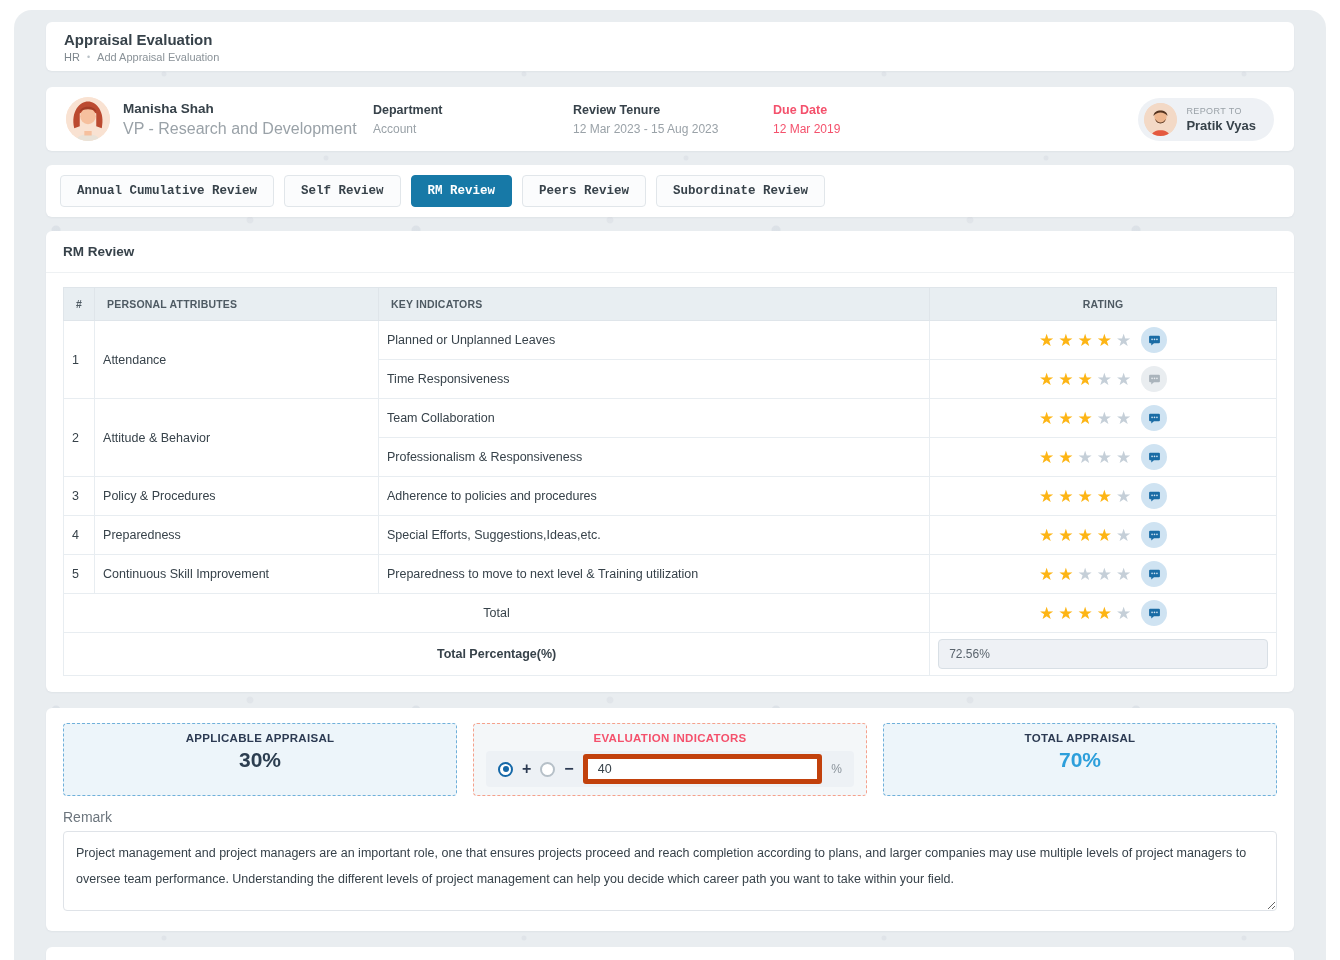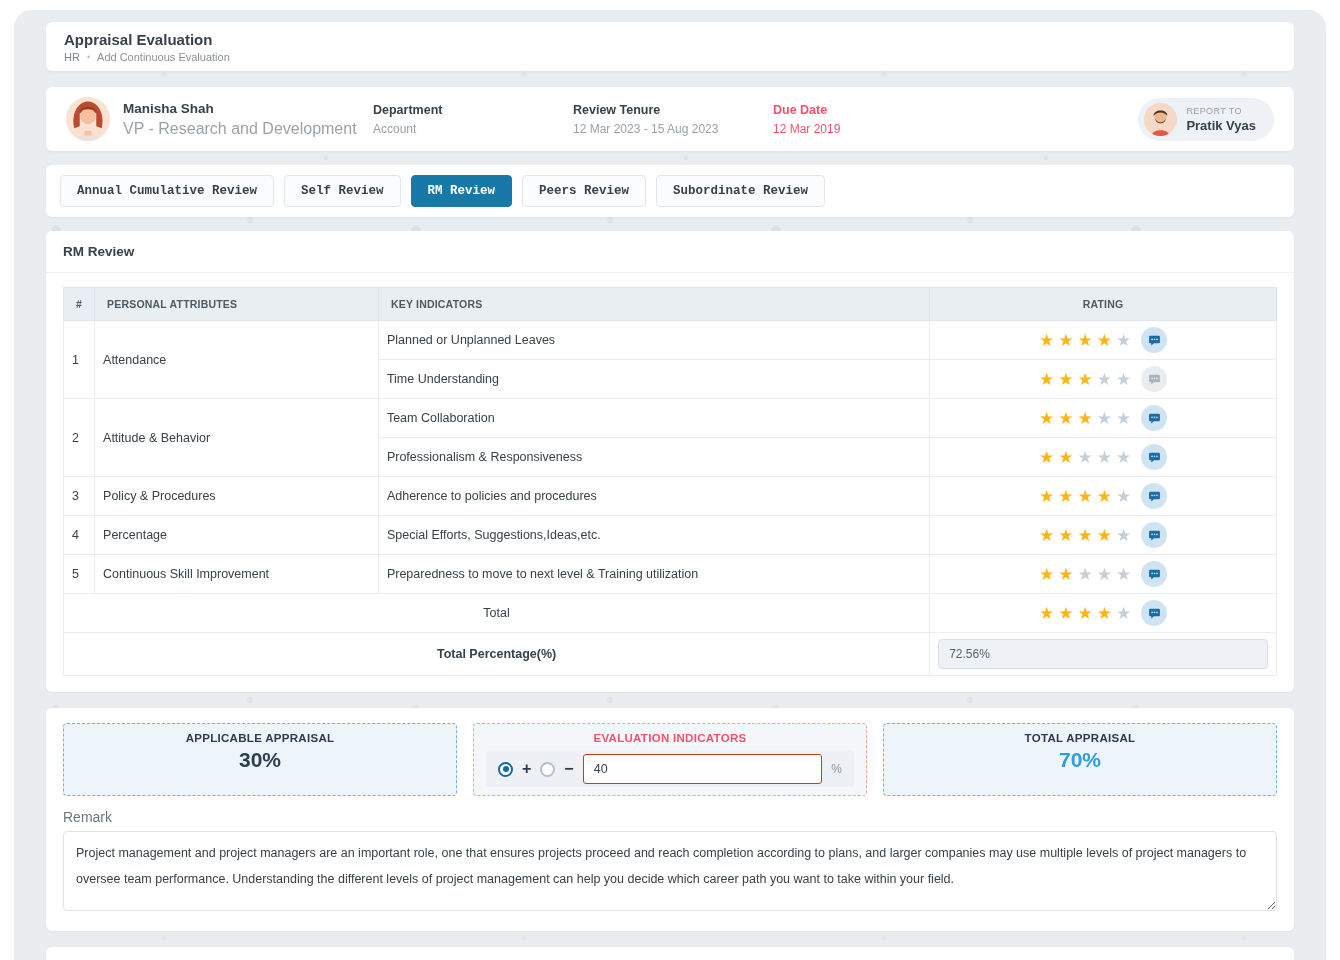--- a/index.html
+++ b/index.html
@@ -75,21 +75,21 @@
   .sum-box.red { border:1.5px dashed #f5a18c; background:#f4f7f9; }
   .sum-lbl { font-size:11.5px; font-weight:bold; color:#2c3a52; letter-spacing:.3px; text-align:center; }
   .sum-lbl.danger { color:#f4516c; }
   .sum-val { font-size:21px; font-weight:bold; color:#2c3e50; margin-top:4px; text-align:center; }
   .sum-val.accent { color:#2d9fdb; }
   .eval-row { margin-top:7px; background:#edf1f5; border-radius:4px; display:flex; align-items:center; gap:9px; padding:3px 10px 3px 12px; }
   .radio { width:15px; height:15px; border-radius:50%; border:2px solid #b6c0c8; background:#fff; position:relative; cursor:pointer; flex:none; }
   .radio.sel { border-color:#1568a8; }
   .radio.sel::after { content:""; position:absolute; left:2.5px; top:2.5px; width:6px; height:6px; border-radius:50%; background:#1568a8; }
   .sign { font-size:16px; font-weight:bold; color:#2c3a52; }
-  .eval-input { flex:1; height:30px; background:#fff; border:1px solid #c2410c; border-radius:3px; padding:0 10px; font-size:12.5px; color:#37424a; font-family:"Liberation Sans", sans-serif; }
+  .eval-input { flex:1; height:30px; background:#fff; border:5px solid #c2410c; border-radius:3px; padding:0 10px; font-size:12.5px; color:#37424a; font-family:"Liberation Sans", sans-serif; }
   .suffix { font-size:12px; color:#8a939b; padding-right:2px; }
 
   
   .remark-lbl { margin-top:13px; font-size:14px; color:#6c757d; }
   .remark-ta { margin-top:6px; width:100%; height:80px; border:1px solid #dfe3e8; border-radius:4px; padding:8px 12px; font-size:12.5px; line-height:2.1; color:#37424a; font-family:"Liberation Sans", sans-serif; resize:vertical; }
 
   
   .footer-card { margin-top:16px; padding:13px 17px; display:flex; gap:10px; }
   .btn { font-size:12.5px; font-weight:bold; border-radius:4px; padding:9px 17px; cursor:pointer; border:1px solid transparent; font-family:"Liberation Sans", sans-serif; }
   .btn.primary { background:#1779a7; color:#fff; }
@@ -98,21 +98,21 @@
 </head>
 <body>
 
 <div class="panel">
 
   <div class="card head-card">
     <div class="page-title">Appraisal Evaluation</div>
     <div class="breadcrumb">
       <span class="bc-root">HR</span>
       <span class="bc-dot">•</span>
-      <span class="bc-cur">Add Continuous Evaluation</span>
+      <span class="bc-cur">Add Appraisal Evaluation</span>
     </div>
   </div>
 
   <div class="card emp-card">
     <div class="avatar">
       <svg viewBox="0 0 48 48">
         <circle cx="24" cy="24" r="24" fill="#f9e2d2"></circle>
         <path d="M9 34 C5 16 15 5 24 5 C33 5 43 16 39 34 L33 32 L33 18 C29 15 19 15 15 18 L15 32 Z" fill="#bb4a30"></path>
         <circle cx="24" cy="21" r="8.6" fill="#f6c09e"></circle>
         <path d="M15 16 C16 9 32 9 33 16 C28 12.5 20 12.5 15 16 Z" fill="#a23c25"></path>
@@ -188,21 +188,21 @@
                 </span><span class="cmt">
                   <svg width="13" height="13" viewBox="0 0 24 24">
                     <path d="M4 3h16a2 2 0 0 1 2 2v10a2 2 0 0 1-2 2h-9l-5 4v-4H4a2 2 0 0 1-2-2V5a2 2 0 0 1 2-2z" fill="#1a6ca5"></path>
                     <circle cx="7.5" cy="10" r="1.5" fill="#cfe3f2"></circle>
                     <circle cx="12" cy="10" r="1.5" fill="#cfe3f2"></circle>
                     <circle cx="16.5" cy="10" r="1.5" fill="#cfe3f2"></circle>
                   </svg>
                 </span></td>
             </tr>
             <tr>
-              <td class="ind stripe">Time Understanding</td>
+              <td class="ind stripe">Time Responsiveness</td>
               <td class="rate stripe"><span class="stars">
                   <span class="star on">★</span>
                   <span class="star on">★</span>
                   <span class="star on">★</span>
                   <span class="star">★</span>
                   <span class="star">★</span>
                 </span><span class="cmt off">
                   <svg width="13" height="13" viewBox="0 0 24 24">
                     <path d="M4 3h16a2 2 0 0 1 2 2v10a2 2 0 0 1-2 2h-9l-5 4v-4H4a2 2 0 0 1-2-2V5a2 2 0 0 1 2-2z" fill="#aab4bc"></path>
                     <circle cx="7.5" cy="10" r="1.5" fill="#e9edf0"></circle>
@@ -261,21 +261,21 @@
                   <svg width="13" height="13" viewBox="0 0 24 24">
                     <path d="M4 3h16a2 2 0 0 1 2 2v10a2 2 0 0 1-2 2h-9l-5 4v-4H4a2 2 0 0 1-2-2V5a2 2 0 0 1 2-2z" fill="#1a6ca5"></path>
                     <circle cx="7.5" cy="10" r="1.5" fill="#cfe3f2"></circle>
                     <circle cx="12" cy="10" r="1.5" fill="#cfe3f2"></circle>
                     <circle cx="16.5" cy="10" r="1.5" fill="#cfe3f2"></circle>
                   </svg>
                 </span></td>
             </tr>
             <tr>
               <td class="num" rowspan="1">4</td>
-              <td class="attr" rowspan="1">Percentage</td>
+              <td class="attr" rowspan="1">Preparedness</td>
               <td class="ind stripe">Special Efforts, Suggestions,Ideas,etc.</td>
               <td class="rate stripe"><span class="stars">
                   <span class="star on">★</span>
                   <span class="star on">★</span>
                   <span class="star on">★</span>
                   <span class="star on">★</span>
                   <span class="star">★</span>
                 </span><span class="cmt">
                   <svg width="13" height="13" viewBox="0 0 24 24">
                     <path d="M4 3h16a2 2 0 0 1 2 2v10a2 2 0 0 1-2 2h-9l-5 4v-4H4a2 2 0 0 1-2-2V5a2 2 0 0 1 2-2z" fill="#1a6ca5"></path>

